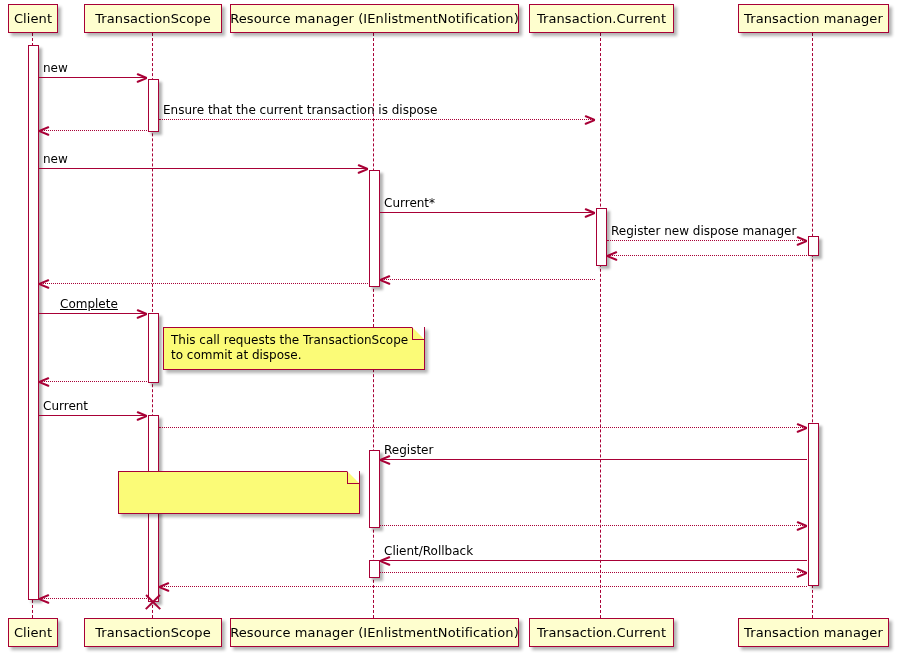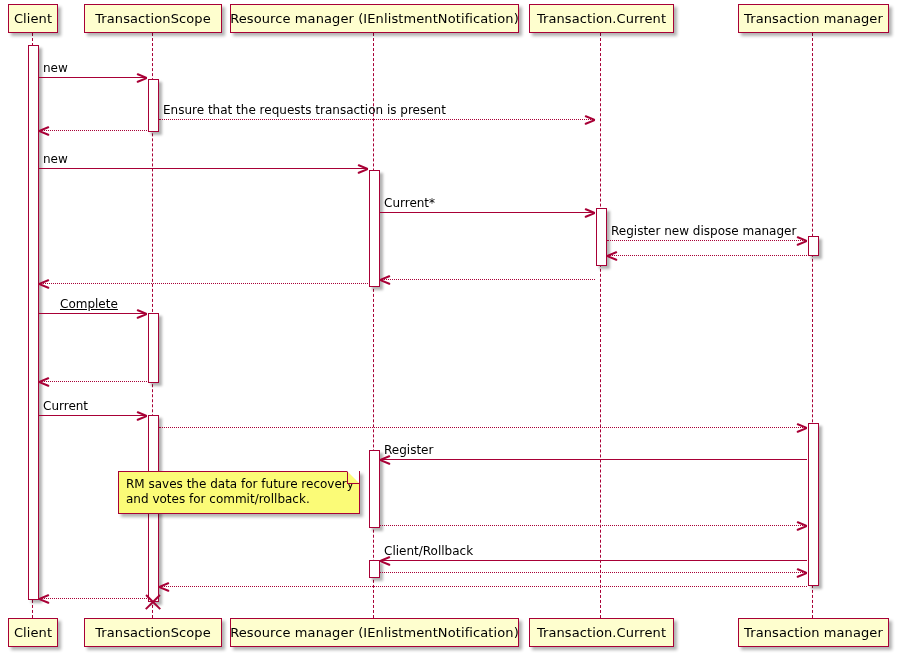--- a/index.html
+++ b/index.html
@@ -164,21 +164,21 @@
     <div class="activation" style="left: 369px; top: 450px; height: 78px;"></div>
     <div class="activation" style="left: 369px; top: 560px; height: 18px;"></div>
     <div class="activation" style="left: 596px; top: 208px; height: 58px;"></div>
     <div class="activation" style="left: 808px; top: 236px; height: 20px;"></div>
     <div class="activation" style="left: 808px; top: 423px; height: 163px;"></div>
     <div class="msg-line solid" style="left: 39px; top: 77px; width: 108px;"></div>
     <div class="arrow right" style="left: 147px; top: 78px;"></div>
     <div class="msg-label" style="left: 43px; top: 62px;">new</div>
     <div class="msg-line dotted" style="left: 159px; top: 119px; width: 436px;"></div>
     <div class="arrow right" style="left: 595px; top: 120px;"></div>
-    <div class="msg-label" style="left: 163px; top: 104px;">Ensure that the requests transaction is present</div>
+    <div class="msg-label" style="left: 163px; top: 104px;">Ensure that the current transaction is dispose</div>
     <div class="msg-line dotted" style="left: 39px; top: 130px; width: 108px;"></div>
     <div class="arrow left" style="left: 39px; top: 131px;"></div>
     <div class="msg-line solid" style="left: 39px; top: 168px; width: 329px;"></div>
     <div class="arrow right" style="left: 368px; top: 169px;"></div>
     <div class="msg-label" style="left: 43px; top: 153px;">new</div>
     <div class="msg-line solid" style="left: 380px; top: 212px; width: 215px;"></div>
     <div class="arrow right" style="left: 595px; top: 213px;"></div>
     <div class="msg-label" style="left: 384px; top: 197px;">Current*</div>
     <div class="msg-line dotted" style="left: 607px; top: 240px; width: 200px;"></div>
     <div class="arrow right" style="left: 807px; top: 241px;"></div>
@@ -206,22 +206,23 @@
     <div class="arrow right" style="left: 807px; top: 526px;"></div>
     <div class="msg-line solid" style="left: 380px; top: 560px; width: 427px;"></div>
     <div class="arrow left" style="left: 380px; top: 561px;"></div>
     <div class="msg-label" style="left: 384px; top: 545px;">Client/Rollback</div>
     <div class="msg-line dotted" style="left: 380px; top: 572px; width: 427px;"></div>
     <div class="arrow right" style="left: 807px; top: 573px;"></div>
     <div class="msg-line dotted" style="left: 159px; top: 586px; width: 648px;"></div>
     <div class="arrow left" style="left: 159px; top: 587px;"></div>
     <div class="msg-line dotted" style="left: 39px; top: 598px; width: 108px;"></div>
     <div class="arrow left" style="left: 39px; top: 599px;"></div>
-    <div class="note" style="left: 118px; top: 471px; width: 242px; height: 43px;"><div class="note-text">RM saves the data for future recovery
-and votes for commit/rollback.</div><div class="fold"></div></div>
+    <div class="note" style="left: 163px; top: 327px; width: 262px; height: 43px;"><div class="note-text">This call requests the TransactionScope
+to commit at dispose.</div><div class="fold"></div></div>
+    <div class="note" style="left: 118px; top: 471px; width: 242px; height: 43px;"><div class="fold"></div></div>
     <div class="destroy" style="left: 143px; top: 591px;">
       <span class="a"></span>
       <span class="b"></span>
     </div>
     <div class="participant" style="left: 8px; top: 4px; width: 50px; height: 29px;">
       <span class="participant-label">Client</span>
     </div>
     <div class="participant" style="left: 8px; top: 618px; width: 50px; height: 29px;">
       <span class="participant-label">Client</span>
     </div>

